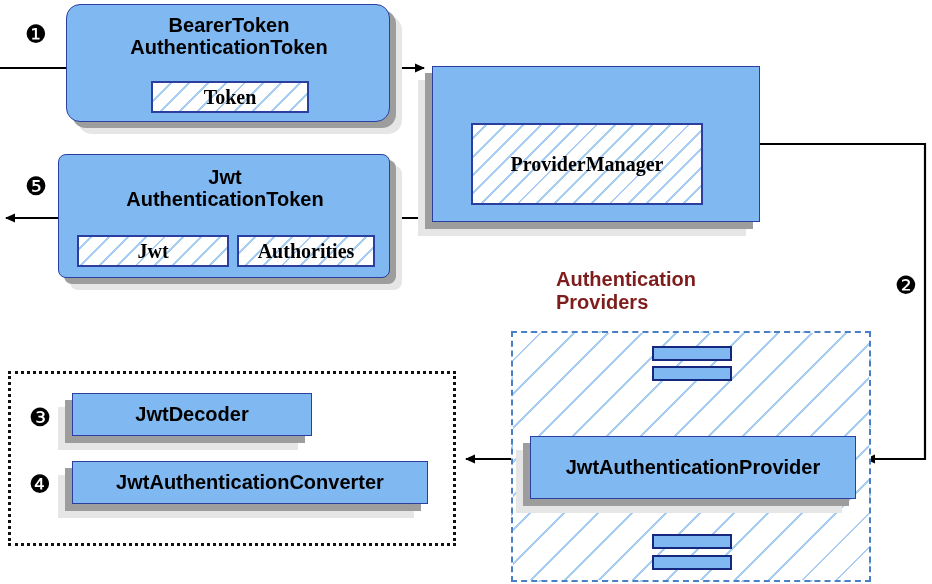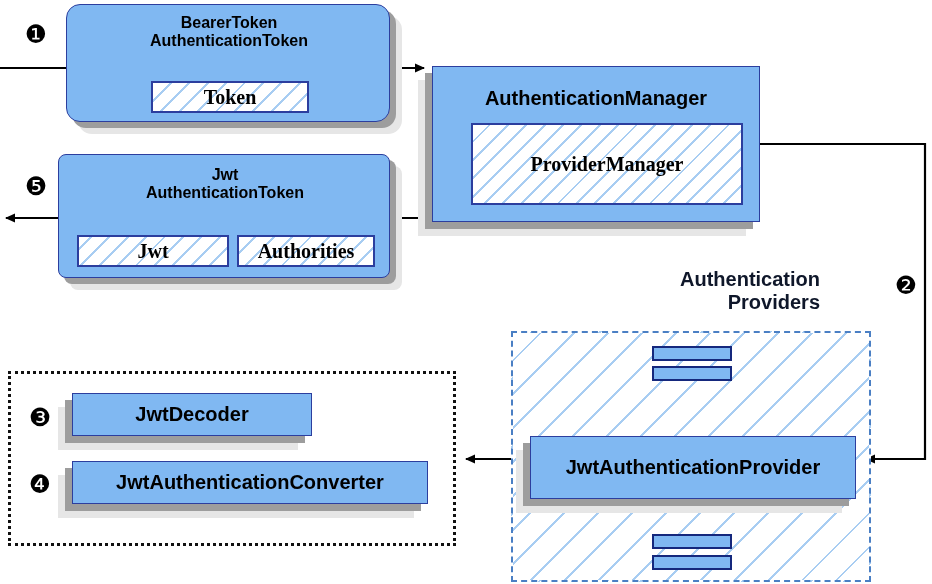--- a/index.html
+++ b/index.html
@@ -31,21 +31,21 @@
     position: absolute;
     background: #80b8f2;
     border: 1.5px solid #2c3e9e;
     border-radius: 14px;
     box-sizing: border-box;
     box-shadow: 6px 6px 0 0 #9d9d9d, 12px 12px 0 0 #e6e6e6;
   }
   .token-title {
     position: absolute;
     left: 2px; right: 0;
-    font-size: 16px;
+    font-size: 20px;
   }
 
   
   .slot {
     position: absolute;
     box-sizing: border-box;
     border: 2px solid #2c3e9e;
     background-color: #ffffff;
     background-image: repeating-linear-gradient(
         -45deg,
@@ -111,22 +111,22 @@
     text-align: center;
     font-family: "DejaVu Sans", sans-serif;
     user-select: none;
   }
 
   
   .caption {
     position: absolute;
     font-weight: bold;
     font-size: 20px;
-    color: #0f172a;
-    text-align: right;
+    color: #7f1d1d;
+    text-align: left;
     line-height: 1.15;
     white-space: pre-line;
   }
 
   svg.wires {
     position: absolute;
     left: 0; top: 0;
     width: 932px;
     height: 584px;
     overflow: visible;
@@ -202,22 +202,21 @@
 AuthenticationToken</div>
     <div class="slot" style="left:18px; top:80px; width:152px; height:32px;">
       <span class="lbl">Jwt</span>
     </div>
     <div class="slot" style="left:178px; top:80px; width:138px; height:32px;">
       <span class="lbl">Authorities</span>
     </div>
   </div>
 
   <div class="sq-box shadow-l" style="left:432px; top:66px; width:328px; height:156px;">
-    <div class="lbl" style="position:absolute; left:0; right:0; top:20px; font-size:20px;">AuthenticationManager</div>
-    <div class="slot" style="left:38px; top:56px; width:272px; height:82px;">
+    <div class="slot" style="left:38px; top:56px; width:232px; height:82px;">
       <span class="lbl">ProviderManager</span>
     </div>
   </div>
 
   <div class="caption" style="left:556px; top:268px; width:264px;">Authentication
 Providers</div>
 
   <div class="providers-box" style="left:511px; top:331px; width:360px; height:251px;"></div>
 
   <div class="mini-bar" style="left:652px; top:346px; width:80px; height:15px;"></div>

